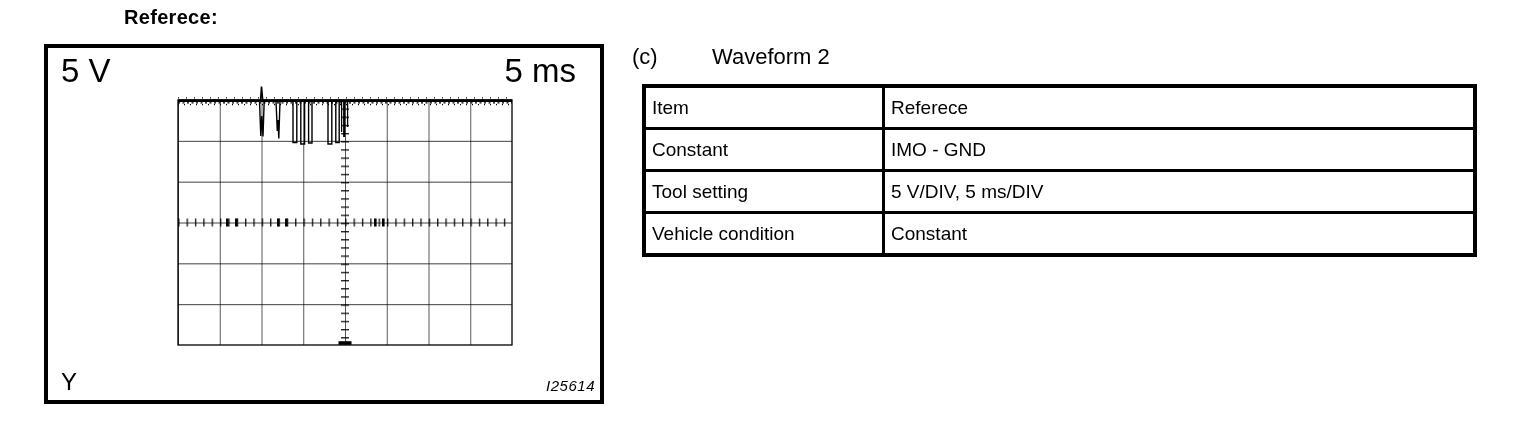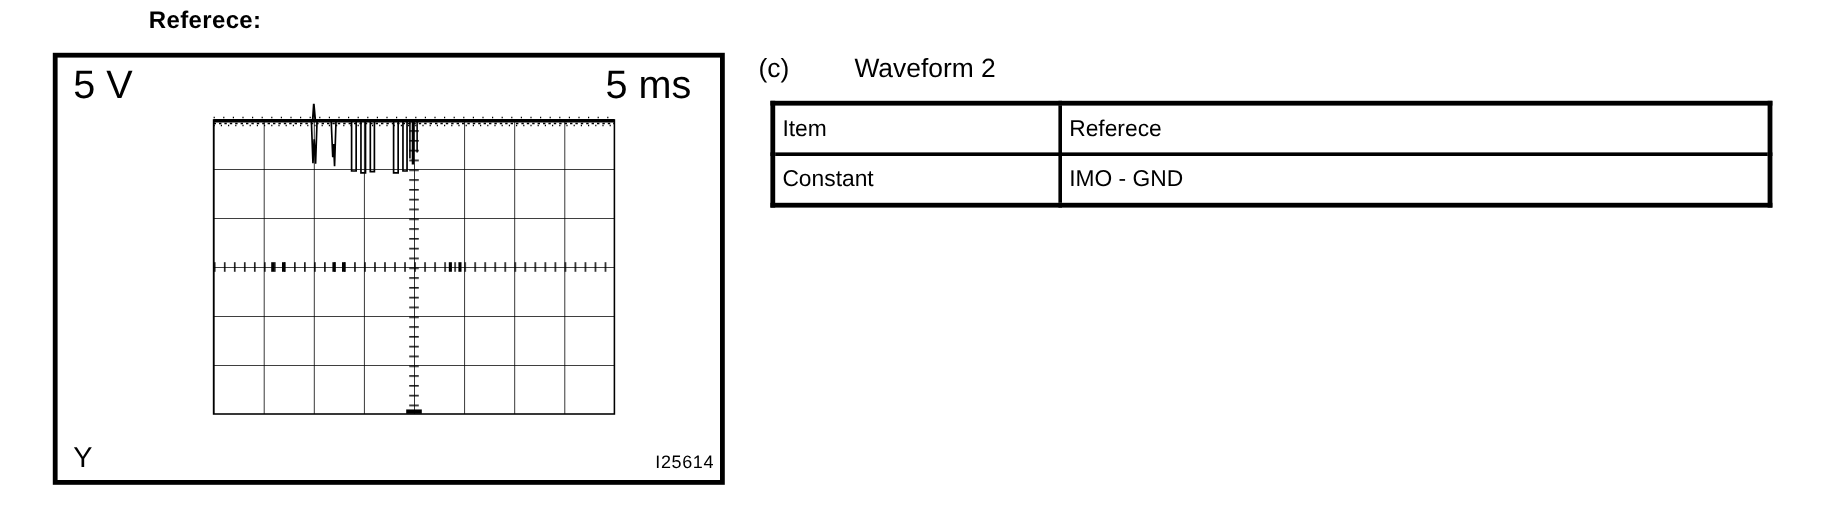--- a/index.html
+++ b/index.html
@@ -17,21 +17,21 @@
   .scope-box {
     position:absolute; left:44px; top:44px;
     width:552px; height:352px;
     border:4px solid #000; background:#fff;
   }
   .scope-svg { position:absolute; left:0; top:0; }
   .scope-label { position:absolute; font-size:33px; line-height:1; }
   .lbl-vdiv { left:13px; top:6px; }
   .lbl-tdiv { right:24px; top:6px;text-align:center; }
   .lbl-y    { left:13px; bottom:6px; font-size:24px; }
-  .lbl-code { right:5px; bottom:7px; font-size:15px; letter-spacing:.5px; }
+  .lbl-code { right:5px; bottom:7px; font-size:15px; letter-spacing:.5px;font-style:italic; }
   
   .wf-heading {
     position:absolute; left:632px; top:46px;
     font-size:22px; line-height:1;
   }
   .wf-heading .idx { display:inline-block; width:80px; }
   .spec-table {
     position:absolute; left:642px; top:84px;
     width:835px; border-collapse:collapse;
     border:4px solid #000;
@@ -115,14 +115,22 @@
 <table class="spec-table">
   <tbody>
     <tr>
       <td class="c1">Item</td>
       <td>Referece</td>
     </tr>
     <tr>
       <td class="c1">Constant</td>
       <td>IMO - GND</td>
     </tr>
+    <tr>
+      <td class="c1">Tool setting</td>
+      <td>5 V/DIV, 5 ms/DIV</td>
+    </tr>
+    <tr>
+      <td class="c1">Vehicle condition</td>
+      <td>Constant</td>
+    </tr>
   </tbody>
 </table>
 
 </body></html>

